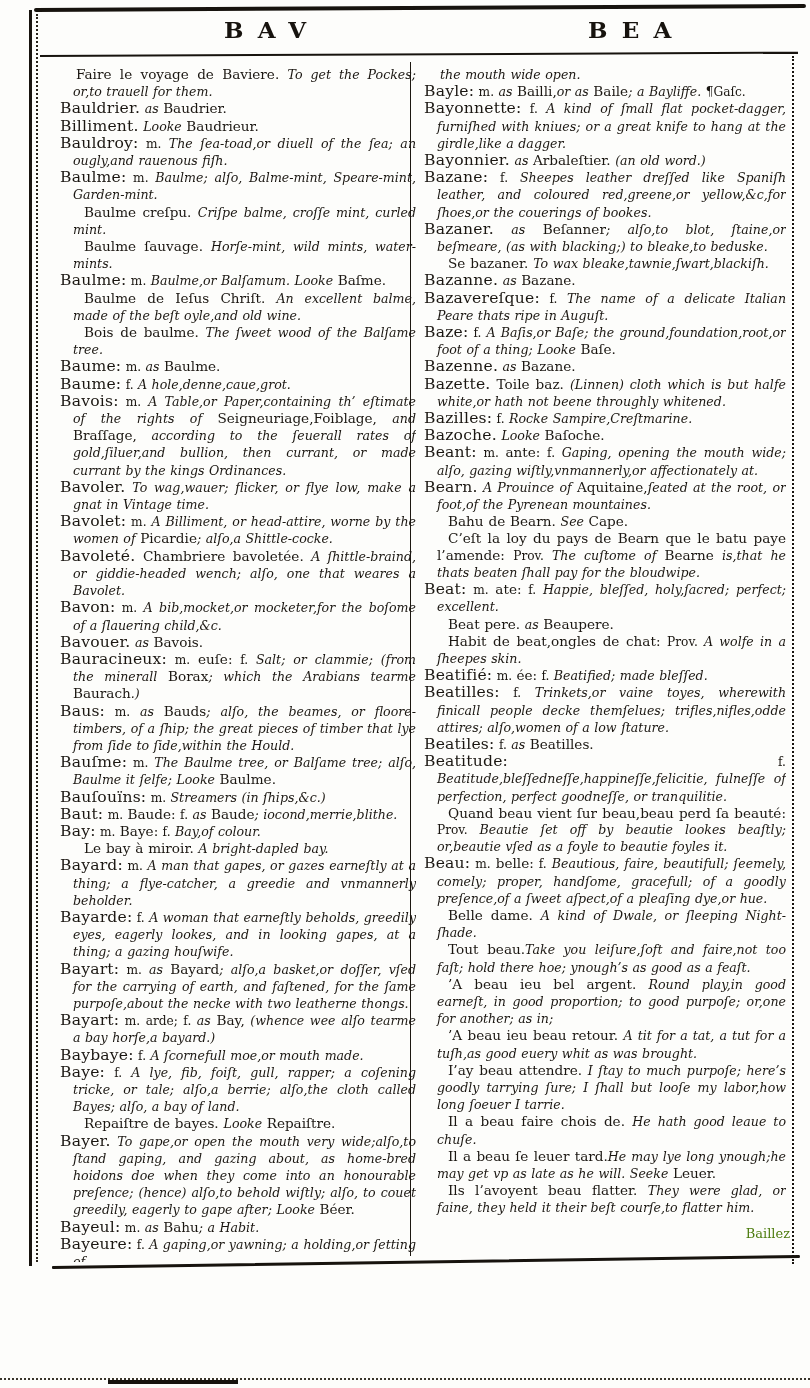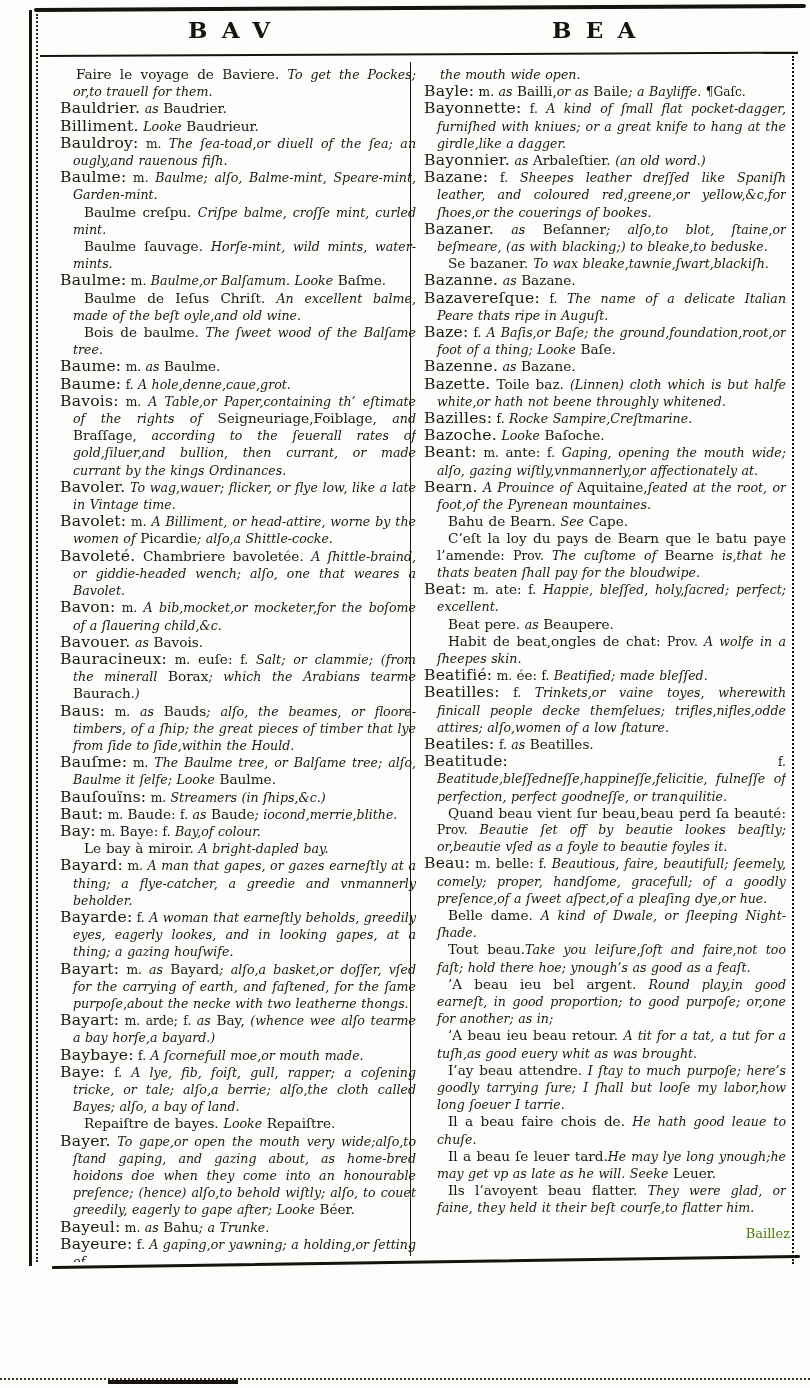--- a/index.html
+++ b/index.html
@@ -23,20 +23,21 @@
   .right-border{left:792px;top:56px;width:2px;height:1208px;background:transparent;border-left:2px dotted #17130e;}
   .col-divider{left:410px;top:62px;width:2px;height:1194px;background:transparent;border-left:1.5px solid #1c1710;}
   .bottom-rule{left:52px;top:1266px;width:748px;height:3px;transform:rotate(-0.85deg);transform-origin:left center;border-radius:1px;}
   .page-edge-dotted{left:0px;top:1378px;width:810px;height:1px;background:transparent;border-top:2px dotted #3a352c;}
   .page-edge-dark{left:108px;top:1380px;width:130px;height:4px;background:#17130e;}
   
   .running-head{
     position:absolute;top:16px;
     font-size:23px;font-weight:700;letter-spacing:0.62em;
     color:#17130e;
+    margin-left:36px;
   }
   .head-left{left:188px;}
   .head-right{left:552px;}
   
   .column{position:absolute;top:66px;height:1196px;overflow:hidden;}
   .column-left{left:47px;width:356px;margin-left:13px;}
   .column-right{left:424px;width:362px;}
   .entry{
     margin:0;text-align:justify;
     line-height:16.2px;
@@ -81,41 +82,41 @@
         <p class="entry"><span class="sg-h">Bauldroy:</span><span class="sg-r"> m. </span><span class="sg-i">The ſea-toad,or diuell of the ſea; an ougly,and rauenous fiſh.</span></p>
         <p class="entry"><span class="sg-h">Baulme:</span><span class="sg-r"> m. </span><span class="sg-i">Baulme; alſo, Balme-mint, Speare-mint, Garden-mint.</span></p>
         <p class="entry sub"><span class="sg-R">Baulme creſpu. </span><span class="sg-i">Criſpe balme, croſſe mint, curled mint.</span></p>
         <p class="entry sub"><span class="sg-R">Baulme ſauvage. </span><span class="sg-i">Horſe-mint, wild mints, water-mints.</span></p>
         <p class="entry"><span class="sg-h">Baulme:</span><span class="sg-r"> m. </span><span class="sg-i">Baulme,or Balſamum. Looke </span><span class="sg-R">Baſme.</span></p>
         <p class="entry sub"><span class="sg-R">Baulme de Ieſus Chriſt. </span><span class="sg-i">An excellent balme, made of the beſt oyle,and old wine.</span></p>
         <p class="entry sub"><span class="sg-R">Bois de baulme. </span><span class="sg-i">The ſweet wood of the Balſame tree.</span></p>
         <p class="entry"><span class="sg-h">Baume:</span><span class="sg-r"> m. </span><span class="sg-i">as </span><span class="sg-R">Baulme.</span></p>
         <p class="entry"><span class="sg-h">Baume:</span><span class="sg-r"> f. </span><span class="sg-i">A hole,denne,caue,grot.</span></p>
         <p class="entry"><span class="sg-h">Bavois:</span><span class="sg-r"> m. </span><span class="sg-i">A Table,or Paper,containing th’ eſtimate of the rights of </span><span class="sg-R">Seigneuriage,Foiblage,</span><span class="sg-i"> and </span><span class="sg-R">Braſſage,</span><span class="sg-i"> according to the ſeuerall rates of gold,ſiluer,and bullion, then currant, or made currant by the kings Ordinances.</span></p>
-        <p class="entry"><span class="sg-h">Bavoler.</span><span class="sg-i"> To wag,wauer; flicker, or flye low, like a late in Vintage time.</span></p>
+        <p class="entry"><span class="sg-h">Bavoler.</span><span class="sg-i"> To wag,wauer; flicker, or flye low, make a gnat in Vintage time.</span></p>
         <p class="entry"><span class="sg-h">Bavolet:</span><span class="sg-r"> m. </span><span class="sg-i">A Billiment, or head-attire, worne by the women of </span><span class="sg-R">Picardie</span><span class="sg-i">; alſo,a Shittle-cocke.</span></p>
         <p class="entry"><span class="sg-h">Bavoleté.</span><span class="sg-R"> Chambriere bavoletée. </span><span class="sg-i">A ſhittle-braind, or giddie-headed wench; alſo, one that weares a Bavolet.</span></p>
         <p class="entry"><span class="sg-h">Bavon:</span><span class="sg-r"> m. </span><span class="sg-i">A bib,mocket,or mocketer,for the boſome of a ſlauering child,&amp;c.</span></p>
         <p class="entry"><span class="sg-h">Bavouer.</span><span class="sg-i"> as </span><span class="sg-R">Bavois.</span></p>
         <p class="entry"><span class="sg-h">Bauracineux:</span><span class="sg-r"> m. </span><span class="sg-R">euſe:</span><span class="sg-r"> f. </span><span class="sg-i">Salt; or clammie; (from the minerall </span><span class="sg-R">Borax</span><span class="sg-i">; which the Arabians tearme </span><span class="sg-R">Baurach</span><span class="sg-i">.)</span></p>
         <p class="entry"><span class="sg-h">Baus:</span><span class="sg-r"> m. </span><span class="sg-i">as </span><span class="sg-R">Bauds</span><span class="sg-i">; alſo, the beames, or floore-timbers, of a ſhip; the great pieces of timber that lye from ſide to ſide,within the Hould.</span></p>
         <p class="entry"><span class="sg-h">Bauſme:</span><span class="sg-r"> m. </span><span class="sg-i">The Baulme tree, or Balſame tree; alſo, Baulme it ſelfe; Looke </span><span class="sg-R">Baulme.</span></p>
         <p class="entry"><span class="sg-h">Bauſouïns:</span><span class="sg-r"> m. </span><span class="sg-i">Streamers (in ſhips,&amp;c.)</span></p>
         <p class="entry"><span class="sg-h">Baut:</span><span class="sg-r"> m. </span><span class="sg-R">Baude:</span><span class="sg-r"> f. </span><span class="sg-i">as </span><span class="sg-R">Baude</span><span class="sg-i">; iocond,merrie,blithe.</span></p>
         <p class="entry"><span class="sg-h">Bay:</span><span class="sg-r"> m. </span><span class="sg-R">Baye:</span><span class="sg-r"> f. </span><span class="sg-i">Bay,of colour.</span></p>
         <p class="entry sub"><span class="sg-R">Le bay à miroir. </span><span class="sg-i">A bright-dapled bay.</span></p>
         <p class="entry"><span class="sg-h">Bayard:</span><span class="sg-r"> m. </span><span class="sg-i">A man that gapes, or gazes earneſtly at a thing; a flye-catcher, a greedie and vnmannerly beholder.</span></p>
         <p class="entry"><span class="sg-h">Bayarde:</span><span class="sg-r"> f. </span><span class="sg-i">A woman that earneſtly beholds, greedily eyes, eagerly lookes, and in looking gapes, at a thing; a gazing houſwife.</span></p>
         <p class="entry"><span class="sg-h">Bayart:</span><span class="sg-r"> m. </span><span class="sg-i">as </span><span class="sg-R">Bayard</span><span class="sg-i">; alſo,a basket,or doſſer, vſed for the carrying of earth, and faſtened, for the ſame purpoſe,about the necke with two leatherne thongs.</span></p>
         <p class="entry"><span class="sg-h">Bayart:</span><span class="sg-r"> m. arde; f. </span><span class="sg-i">as </span><span class="sg-R">Bay,</span><span class="sg-i"> (whence wee alſo tearme a bay horſe,a bayard.)</span></p>
         <p class="entry"><span class="sg-h">Baybaye:</span><span class="sg-r"> f. </span><span class="sg-i">A ſcornefull moe,or mouth made.</span></p>
         <p class="entry"><span class="sg-h">Baye:</span><span class="sg-r"> f. </span><span class="sg-i">A lye, fib, foiſt, gull, rapper; a coſening tricke, or tale; alſo,a berrie; alſo,the cloth called Bayes; alſo, a bay of land.</span></p>
         <p class="entry sub"><span class="sg-R">Repaiſtre de bayes. </span><span class="sg-i">Looke </span><span class="sg-R">Repaiſtre.</span></p>
         <p class="entry"><span class="sg-h">Bayer.</span><span class="sg-i"> To gape,or open the mouth very wide;alſo,to ſtand gaping, and gazing about, as home-bred hoidons doe when they come into an honourable preſence; (hence) alſo,to behold wiſtly; alſo, to couet greedily, eagerly to gape after; Looke </span><span class="sg-R">Béer.</span></p>
-        <p class="entry"><span class="sg-h">Bayeul:</span><span class="sg-r"> m. </span><span class="sg-i">as </span><span class="sg-R">Bahu</span><span class="sg-i">; a Trunke.</span></p>
+        <p class="entry"><span class="sg-h">Bayeul:</span><span class="sg-r"> m. </span><span class="sg-i">as </span><span class="sg-R">Bahu</span><span class="sg-i">; a Habit.</span></p>
         <p class="entry"><span class="sg-h">Bayeure:</span><span class="sg-r"> f. </span><span class="sg-i">A gaping,or yawning; a holding,or ſetting of</span></p>
       </div>
   </div>
   <div class="column column-right">
     <div class="entries">
         <p class="entry cont"><span class="sg-i">the mouth wide open.</span></p>
         <p class="entry"><span class="sg-h">Bayle:</span><span class="sg-r"> m. </span><span class="sg-i">as </span><span class="sg-R">Bailli,</span><span class="sg-i">or as </span><span class="sg-R">Baile</span><span class="sg-i">; a Bayliffe. </span><span class="sg-r">¶Gaſc.</span></p>
         <p class="entry"><span class="sg-h">Bayonnette:</span><span class="sg-r"> f. </span><span class="sg-i">A kind of ſmall flat pocket-dagger, furniſhed with kniues; or a great knife to hang at the girdle,like a dagger.</span></p>
         <p class="entry"><span class="sg-h">Bayonnier.</span><span class="sg-i"> as </span><span class="sg-R">Arbaleſtier.</span><span class="sg-i"> (an old word.)</span></p>
         <p class="entry"><span class="sg-h">Bazane:</span><span class="sg-r"> f. </span><span class="sg-i">Sheepes leather dreſſed like Spaniſh leather, and coloured red,greene,or yellow,&amp;c,for ſhoes,or the couerings of bookes.</span></p>

